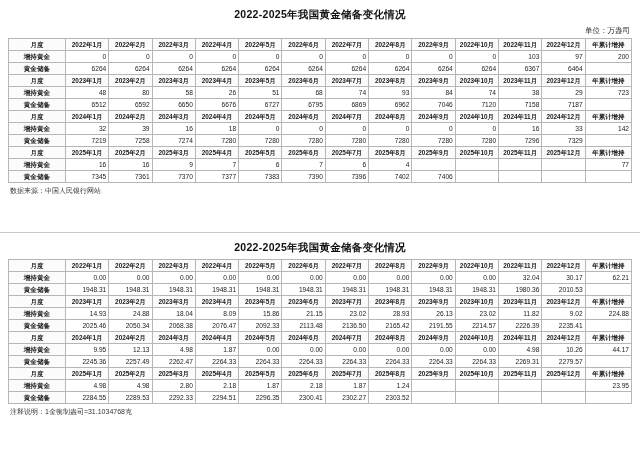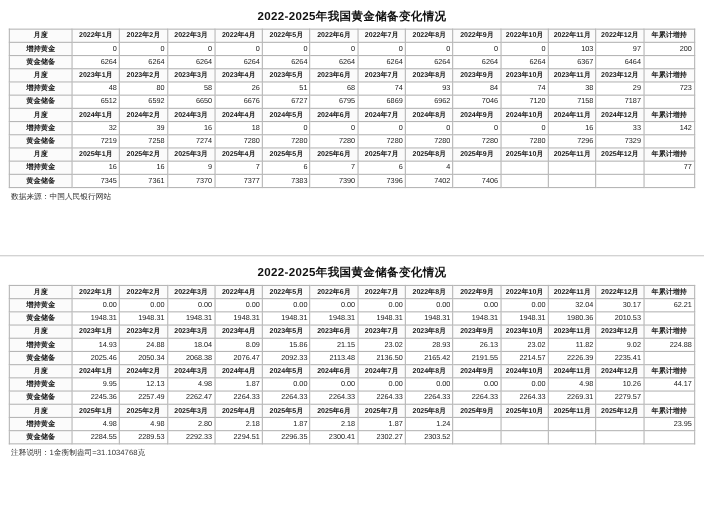--- a/index.html
+++ b/index.html
@@ -94,20 +94,21 @@
     padding-left: 2px;
   }
 </style>
 </head>
 <body>
 
 <div class="page">
 
   <div class="panel panel-top">
     <div class="title">2022-2025年我国黄金储备变化情况</div>
+    <div class="unit">单位：万盎司</div>
 
     <table class="grid">
       <colgroup>
         <col class="c0">
           <col class="cx">
           <col class="cx">
           <col class="cx">
           <col class="cx">
           <col class="cx">
           <col class="cx">

